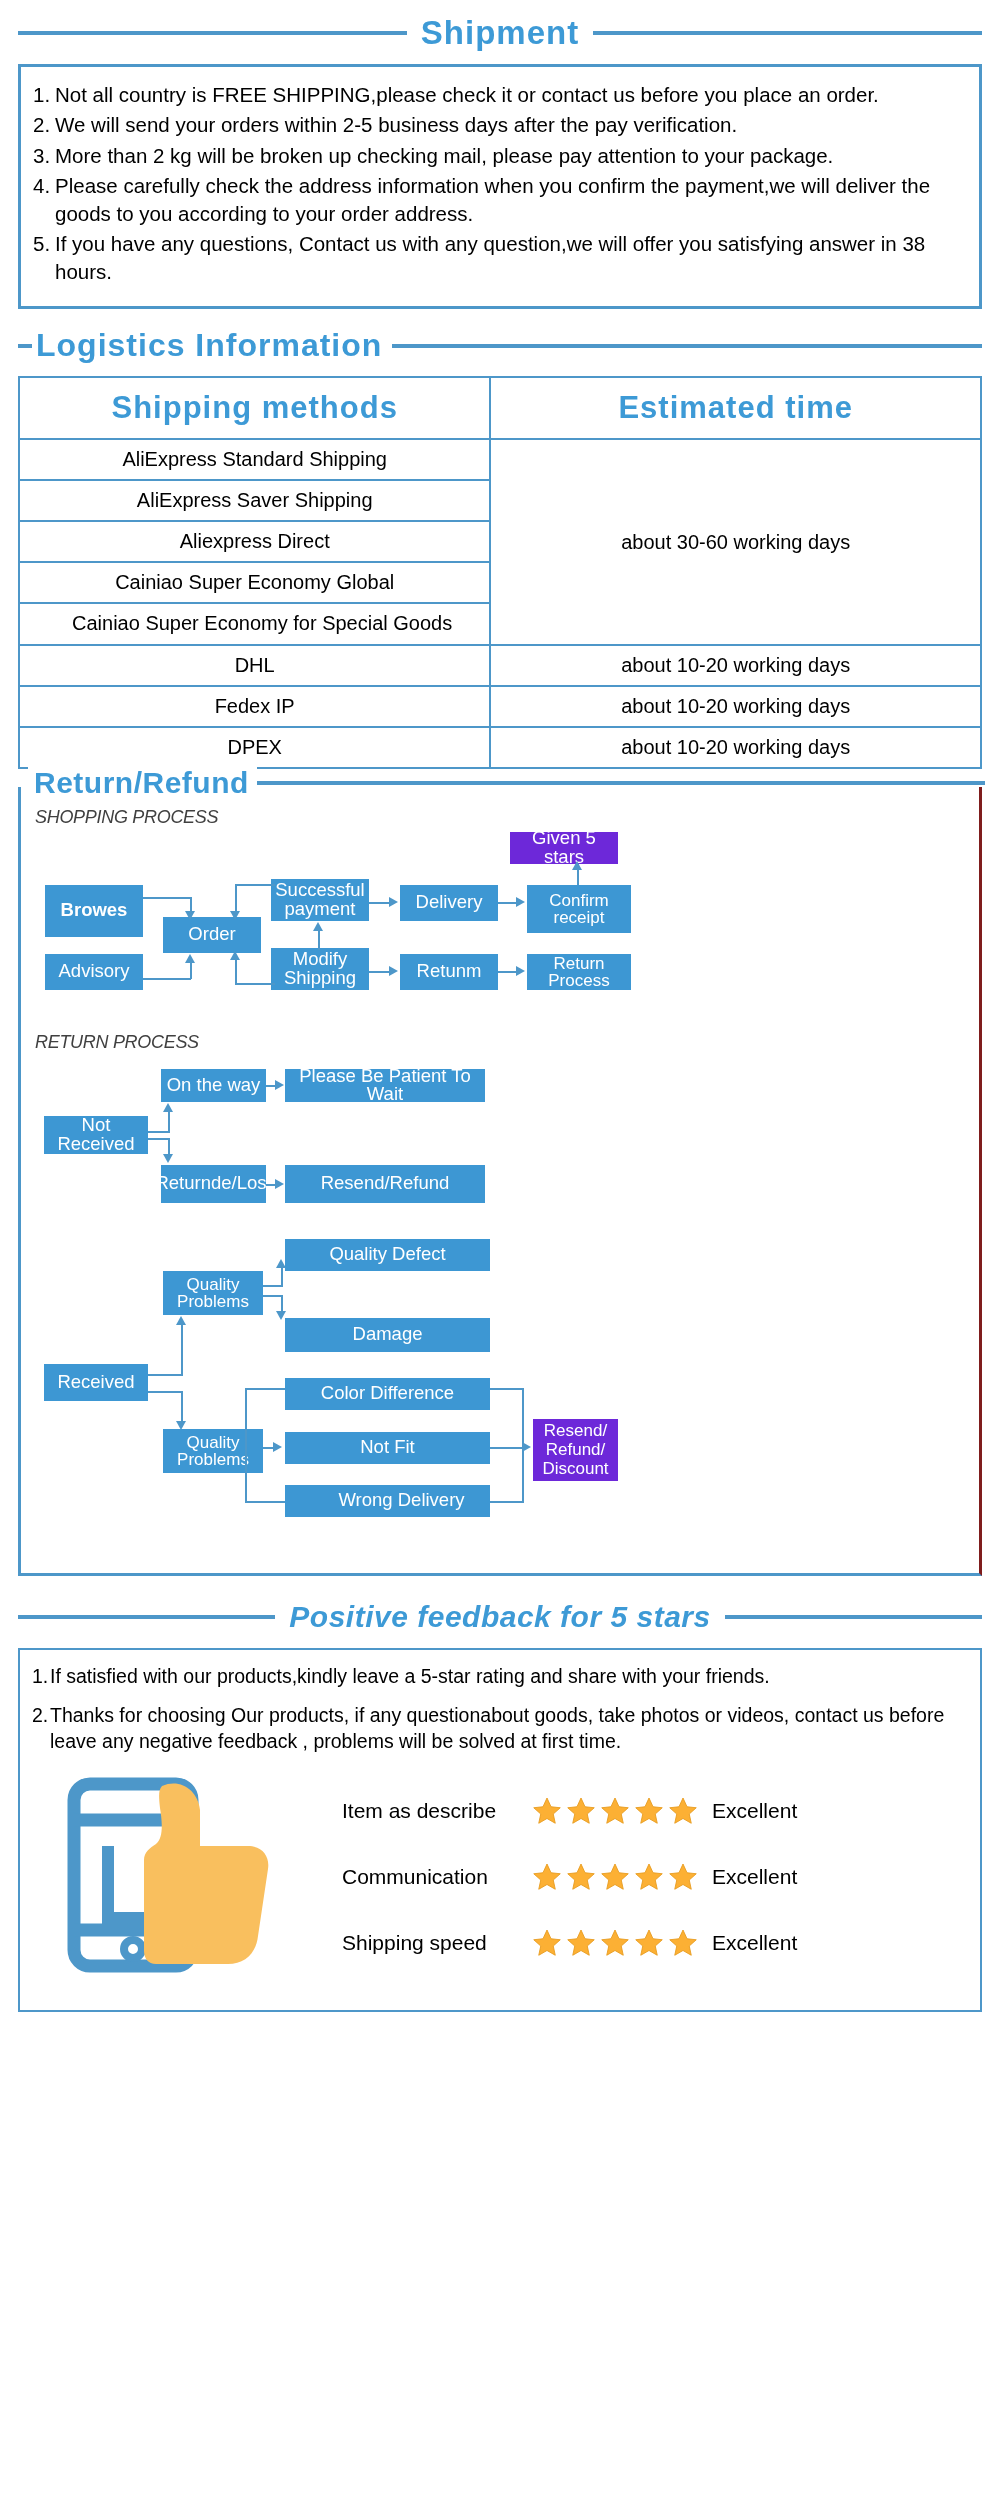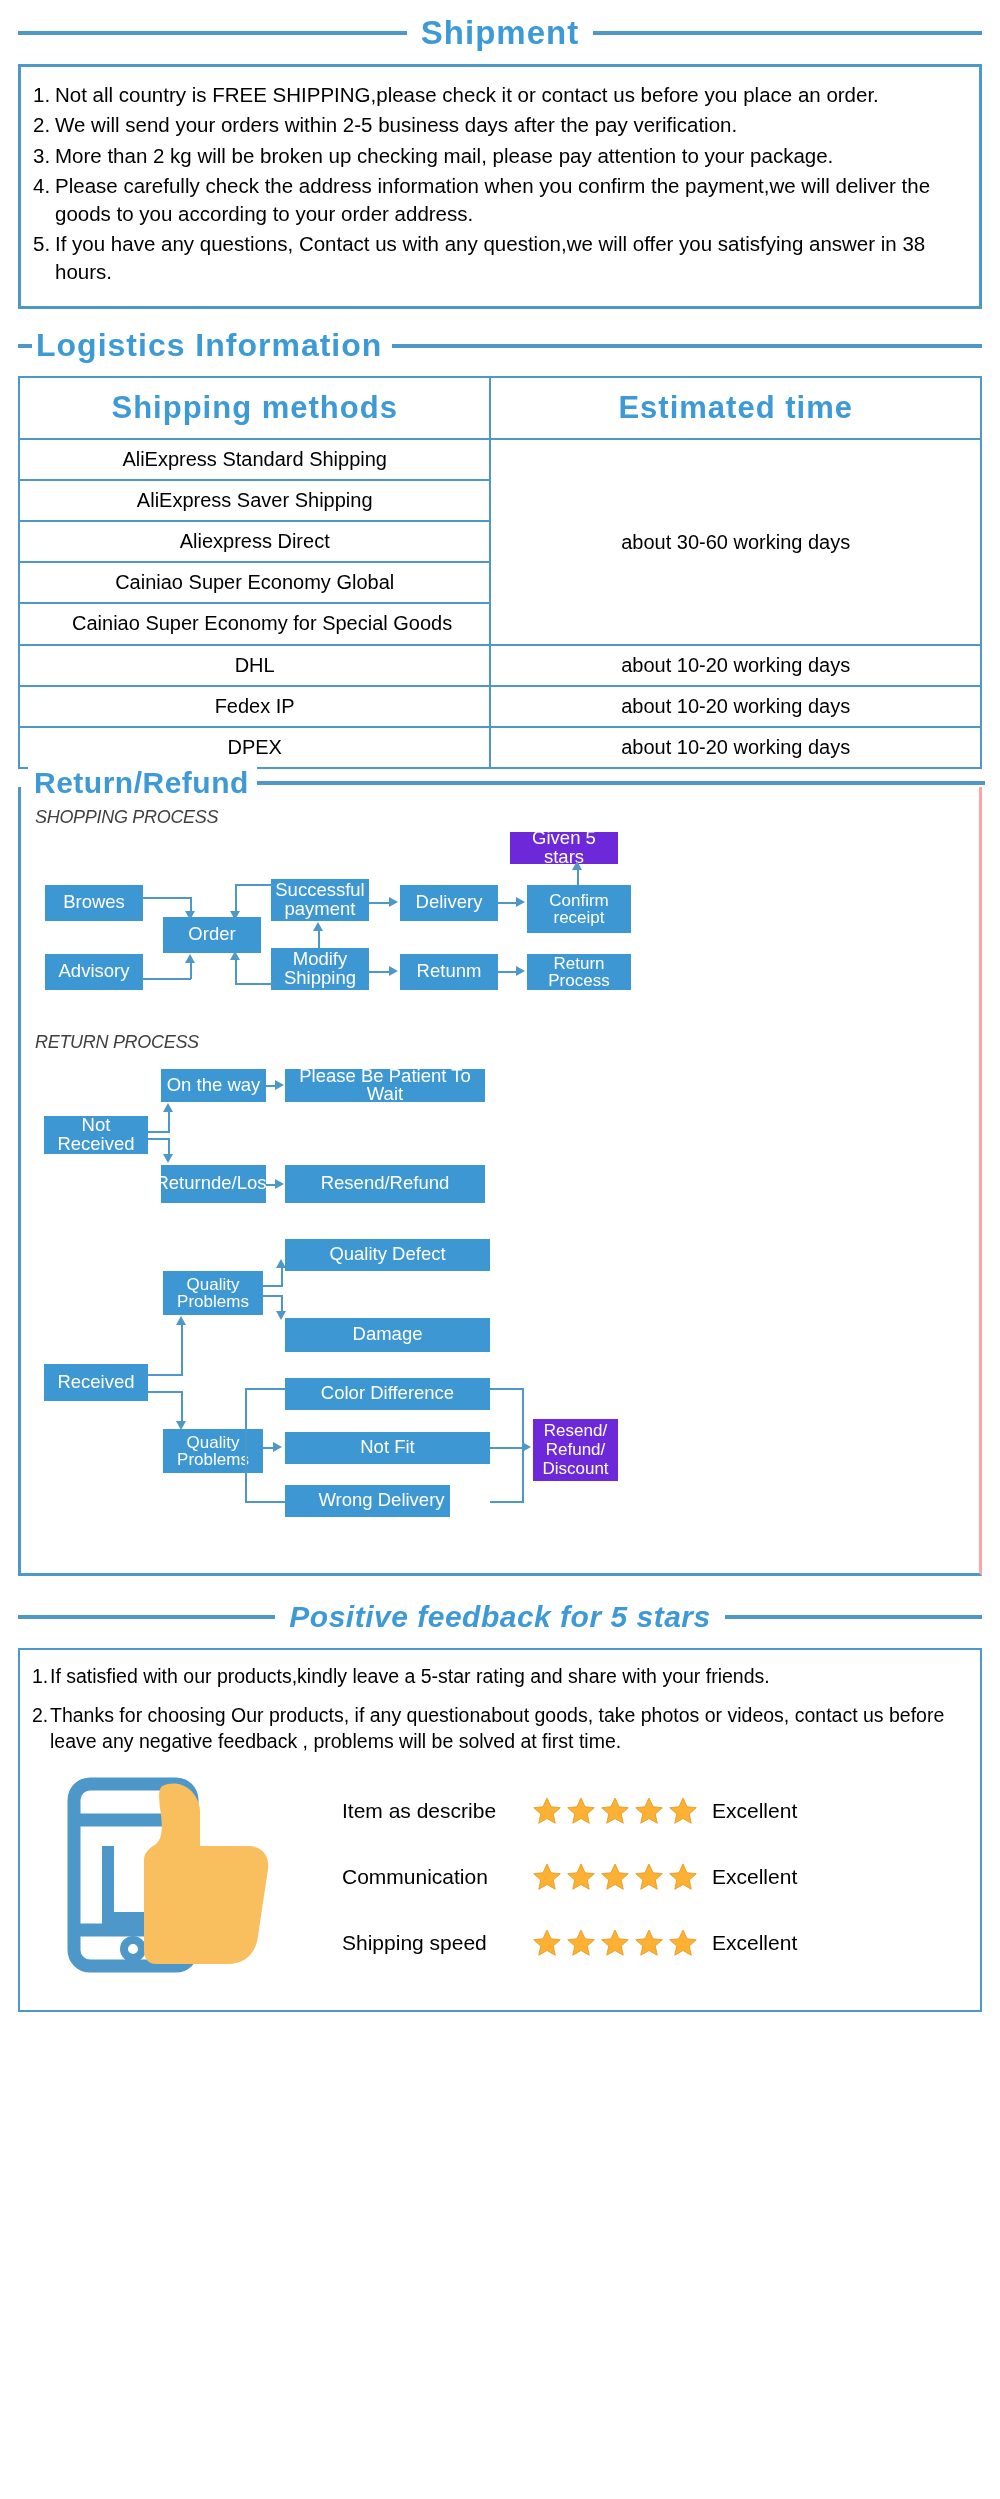--- a/index.html
+++ b/index.html
@@ -76,21 +76,21 @@
   #logistics-table col.c1 { width:49%; }
   #logistics-table col.c2 { width:51%; }
   #logistics-table td.method { text-align:center; }
   #logistics-table td.method.wrap2 { text-align:left; padding-left:52px; line-height:1.18; }
 
   
   #return-wrap {
     position:relative;
     margin:18px 18px 0 18px;
     border-left:3px solid #4d97c9;
-    border-right:3px solid #fca5a5;
+    border-right:3px solid #7f1d1d;
     border-bottom:3px solid #4d97c9;
     border-top:none;
     padding-top:6px;
   }
   #return-head-overlay {
     position:absolute; top:-21px; left:-3px; right:-3px;
     display:flex; align-items:center; pointer-events:none;
   }
   #return-head-overlay .title {
     background:#fff; padding:0 8px 0 6px; font-size:30px; font-weight:bold; color:#3d9ad6;
@@ -230,21 +230,21 @@
 
   <div class="flow-label">SHOPPING PROCESS</div>
 
   <div class="flow-canvas" id="shopping-flow" style="height:190px;">
 
     <div class="node orange" style="left:489px; top:4px; width:108px; height:32px;">Given 5 stars</div>
 
     <div class="ln v" style="left:556px; top:36px; height:37px;"></div>
     <div class="arrow up" style="left:551px; top:33px;"></div>
 
-    <div class="node" style="left:24px; top:57px; width:98px; height:36px;">Browes</div>
+    <div class="node" style="left:24px; top:57px; width:98px; height:52px;font-weight:bold;">Browes</div>
     <div class="node" style="left:250px; top:51px; width:98px; height:42px;">Successful payment</div>
     <div class="node" style="left:379px; top:57px; width:98px; height:36px;">Delivery</div>
     <div class="node" style="left:506px; top:57px; width:104px; height:48px; font-size:17px;">Confirm receipt</div>
 
     <div class="node" style="left:142px; top:89px; width:98px; height:36px;">Order</div>
 
     <div class="node" style="left:24px; top:126px; width:98px; height:36px;">Advisory</div>
     <div class="node" style="left:250px; top:120px; width:98px; height:42px;">Modify Shipping</div>
     <div class="node" style="left:379px; top:126px; width:98px; height:36px;">Retunm</div>
     <div class="node" style="left:506px; top:126px; width:104px; height:36px; font-size:17px;">Return Process</div>
@@ -306,21 +306,21 @@
 
   <div class="flow-canvas" id="return-flow-bottom" style="height:340px;">
     <div class="node" style="left:264px; top:6px; width:205px; height:32px;">Quality Defect</div>
     <div class="node" style="left:142px; top:38px; width:100px; height:44px; font-size:17px;">Quality Problems</div>
     <div class="node" style="left:264px; top:85px; width:205px; height:34px;">Damage</div>
     <div class="node" style="left:23px; top:131px; width:104px; height:37px;">Received</div>
     <div class="node" style="left:264px; top:145px; width:205px; height:32px;">Color Difference</div>
     <div class="node orange" style="left:512px; top:186px; width:85px; height:62px; font-size:17px; line-height:1.12;">Resend/ Refund/ Discount</div>
     <div class="node" style="left:264px; top:199px; width:205px; height:32px;">Not Fit</div>
     <div class="node" style="left:142px; top:196px; width:100px; height:44px; font-size:17px;">Quality Problems</div>
-    <div class="node" style="left:264px; top:252px; width:165px; height:32px;padding-left:32px;">Wrong Delivery</div>
+    <div class="node" style="left:264px; top:252px; width:205px; height:32px;padding-left:32px;">Wrong Delivery</div>
 
     <div class="ln h" style="left:127px; top:141px; width:35px;"></div>
     <div class="ln v" style="left:160px; top:90px; height:52px;"></div>
     <div class="arrow up" style="left:155px; top:83px;"></div>
 
     <div class="ln h" style="left:127px; top:158px; width:35px;"></div>
     <div class="ln v" style="left:160px; top:158px; height:32px;"></div>
     <div class="arrow down" style="left:155px; top:188px;"></div>
 
     <div class="ln h" style="left:242px; top:52px; width:20px;"></div>

